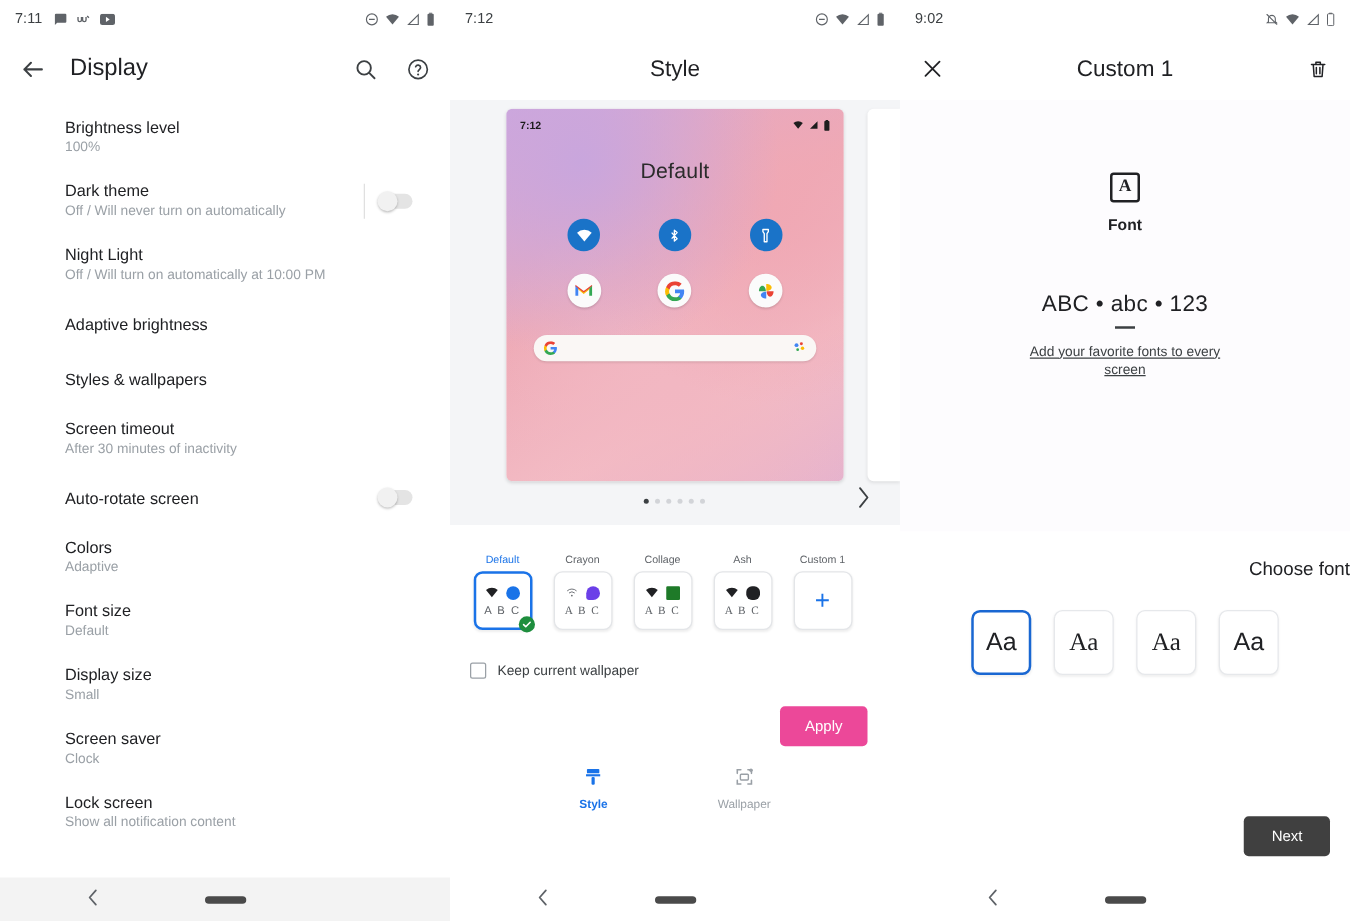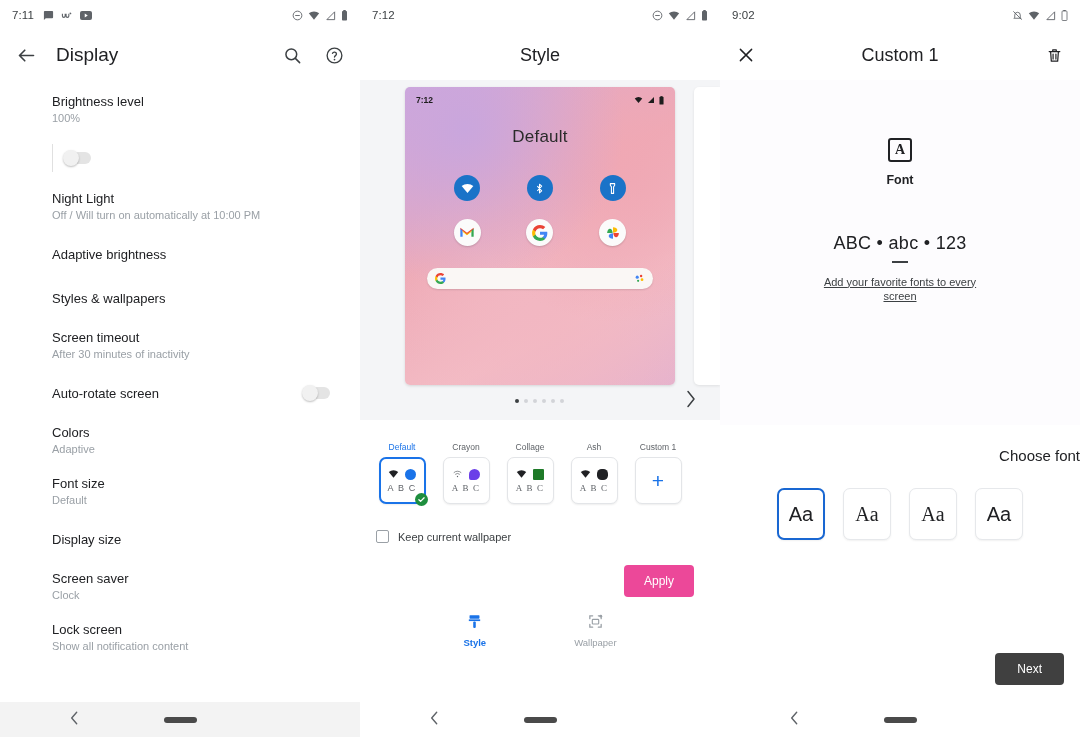--- a/index.html
+++ b/index.html
@@ -222,20 +222,24 @@
     </div>
 
     <div class="settings-list">
       <div class="srow">
         <div class="texts">
           <div class="t1">Brightness level</div>
           <div class="t2">100%</div>
         </div>
       </div>
       <div class="srow">
+        <div class="texts">
+          <div class="t1">Dark theme</div>
+          <div class="t2">Off / Will never turn on automatically</div>
+        </div>
         <div class="divider-v"></div>
         <div class="switch"></div>
       </div>
       <div class="srow">
         <div class="texts">
           <div class="t1">Night Light</div>
           <div class="t2">Off / Will turn on automatically at 10:00 PM</div>
         </div>
       </div>
       <div class="srow">
@@ -268,20 +272,21 @@
       </div>
       <div class="srow">
         <div class="texts">
           <div class="t1">Font size</div>
           <div class="t2">Default</div>
         </div>
       </div>
       <div class="srow">
         <div class="texts">
           <div class="t1">Display size</div>
+          <div class="t2">Small</div>
         </div>
       </div>
       <div class="srow">
         <div class="texts">
           <div class="t1">Screen saver</div>
           <div class="t2">Clock</div>
         </div>
       </div>
       <div class="srow">
         <div class="texts">

